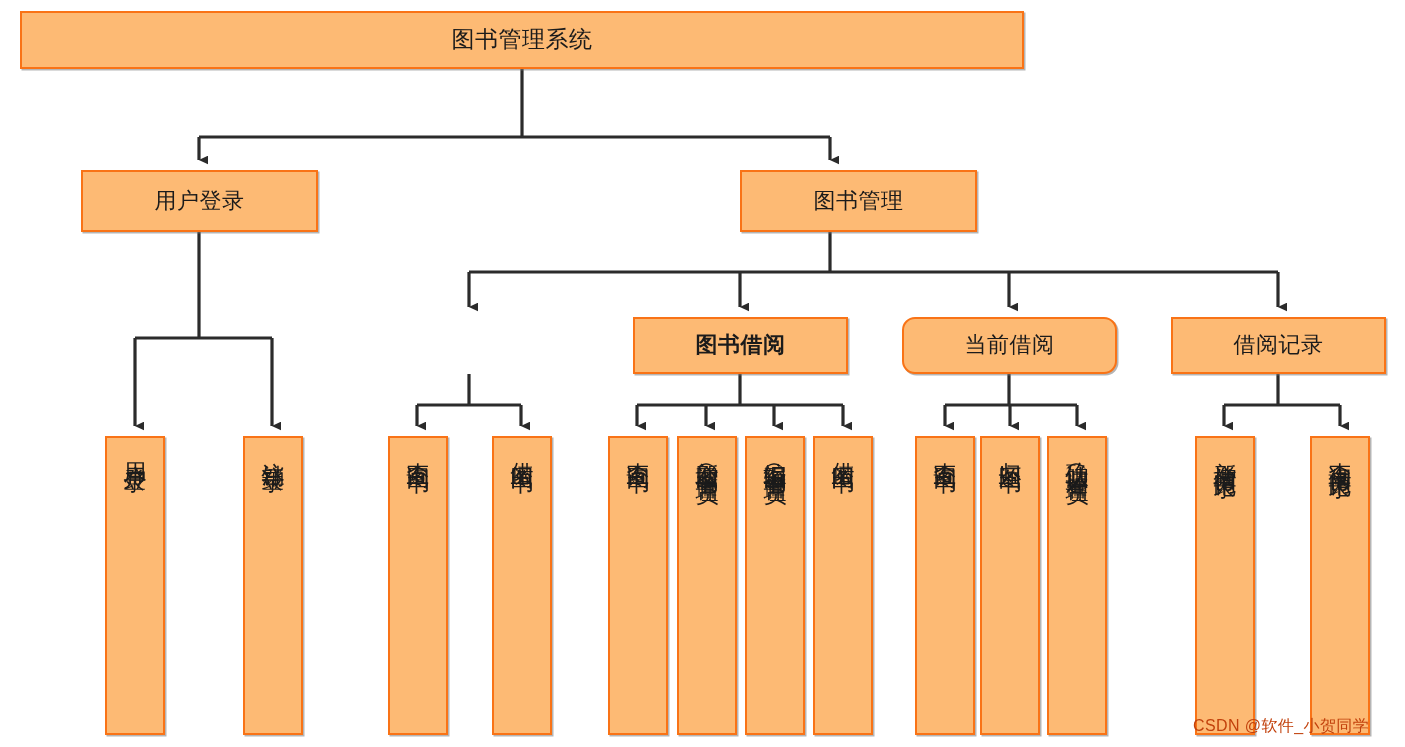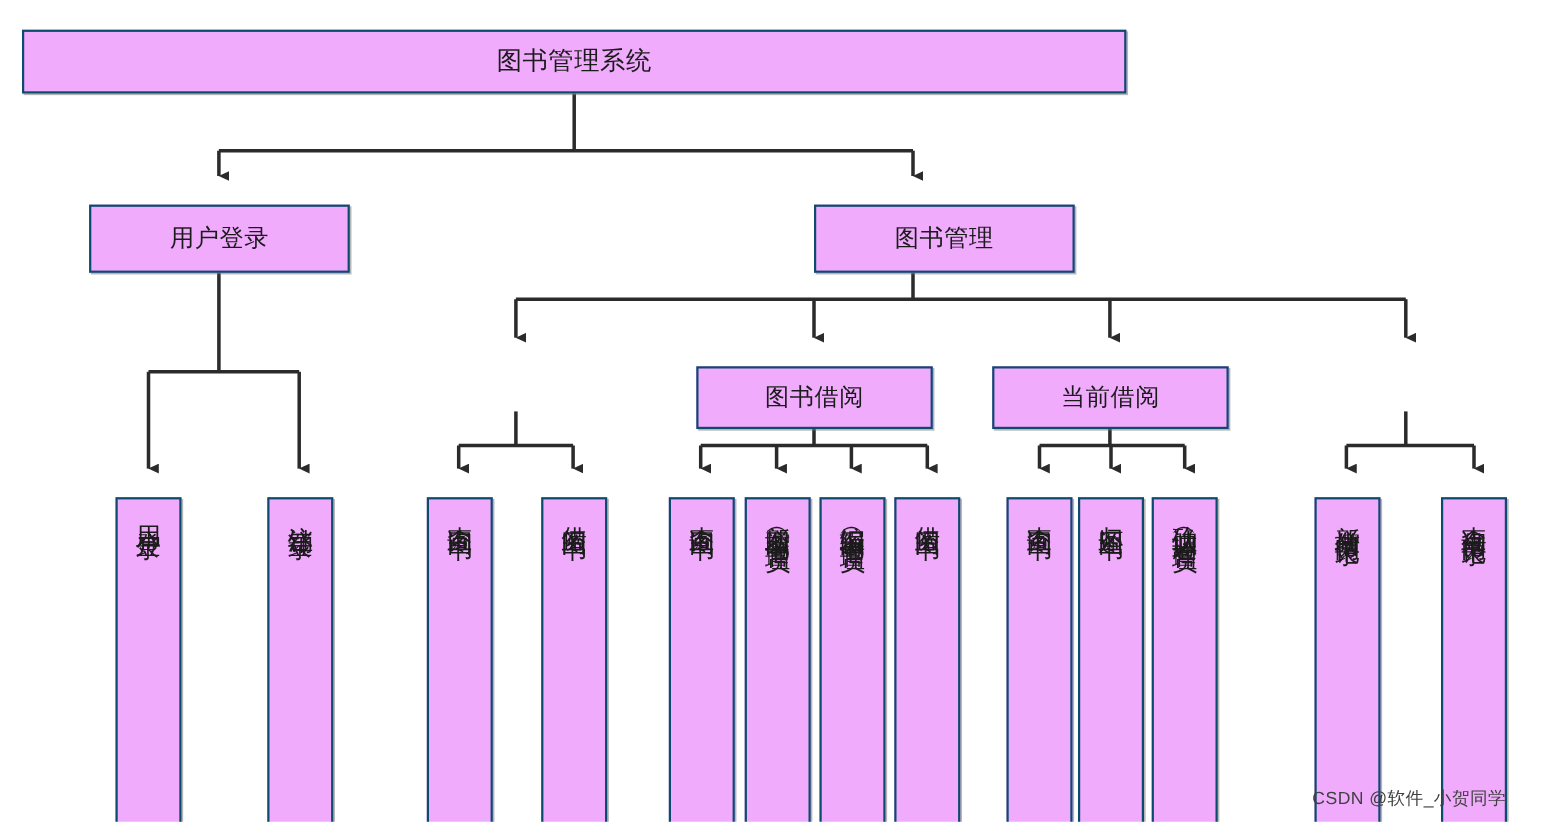--- a/index.html
+++ b/index.html
@@ -24,27 +24,26 @@
     position: absolute;
     left: 0;
     top: 0;
     width: 1405px;
     height: 747px;
     pointer-events: none;
   }
   .node {
     position: absolute;
     box-sizing: border-box;
-    background: #f0abfc;
-    border: 2px solid #0c4a6e;
+    background: #fdba74;
+    border: 2px solid #f97316;
     display: flex;
     align-items: center;
     justify-content: center;
     box-shadow: 1.5px 1.5px 0 rgba(120,120,120,0.55);
-    margin-top: 16px;
   }
   .node-label {
     color: #1b1b1b;
     line-height: 1.12;
     text-align: center;
     white-space: pre;
     letter-spacing: 0.5px;
   }
   .node.horizontal .node-label {
     font-size: 22px;
@@ -61,21 +60,21 @@
     letter-spacing: 3px;
     line-height: 1.0;
   }
   .node.root .node-label { font-size: 23px; }
 
   #watermark {
     position: absolute;
     left: 1193px;
     top: 716px;
     font-size: 16px;
-    color: #404040;
+    color: #c2410c;
     letter-spacing: 0.4px;
     white-space: nowrap;
     font-family: "Liberation Sans", sans-serif;
   }
 </style>
 </head>
 <body>
 
 <div id="diagram-root">
 
@@ -135,28 +134,31 @@
 
   <div class="node horizontal" style="left:81px; top:170px; width:237px; height:62px;">
     <span class="node-label">用户登录</span>
   </div>
 
   <div class="node horizontal" style="left:740px; top:170px; width:237px; height:62px;">
     <span class="node-label">图书管理</span>
   </div>
 
 
-  <div class="node horizontal" style="left:633px; top:317px; width:215px; height:57px;">
+  <div class="node horizontal" style="left:633px; top:317px; width:215px; height:57px;font-weight:bold;">
     <span class="node-label">图书借阅</span>
   </div>
 
-  <div class="node horizontal" style="left:902px; top:317px; width:215px; height:57px;">
+  <div class="node horizontal" style="left:902px; top:317px; width:215px; height:57px;border-radius:13px;">
     <span class="node-label">当前借阅</span>
   </div>
 
+  <div class="node horizontal" style="left:1171px; top:317px; width:215px; height:57px;">
+    <span class="node-label">借阅记录</span>
+  </div>
 
   <div class="node vertical" style="left:105px; top:436px; width:60px; height:299px;">
     <span class="node-label">用户登录</span>
   </div>
 
   <div class="node vertical" style="left:243px; top:436px; width:60px; height:299px;">
     <span class="node-label">注销登录</span>
   </div>
 
   <div class="node vertical" style="left:388px; top:436px; width:60px; height:299px;">

